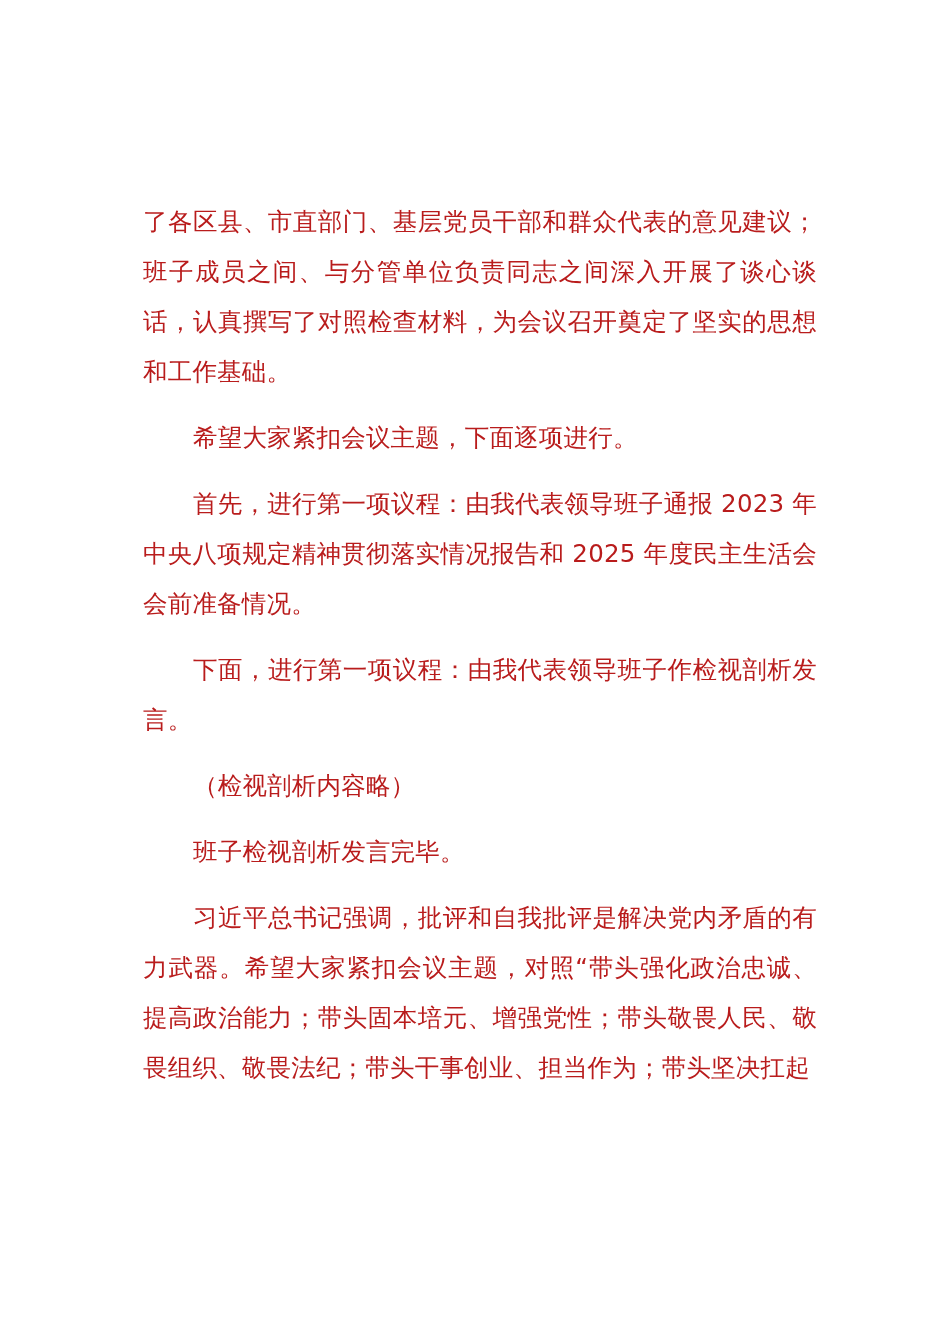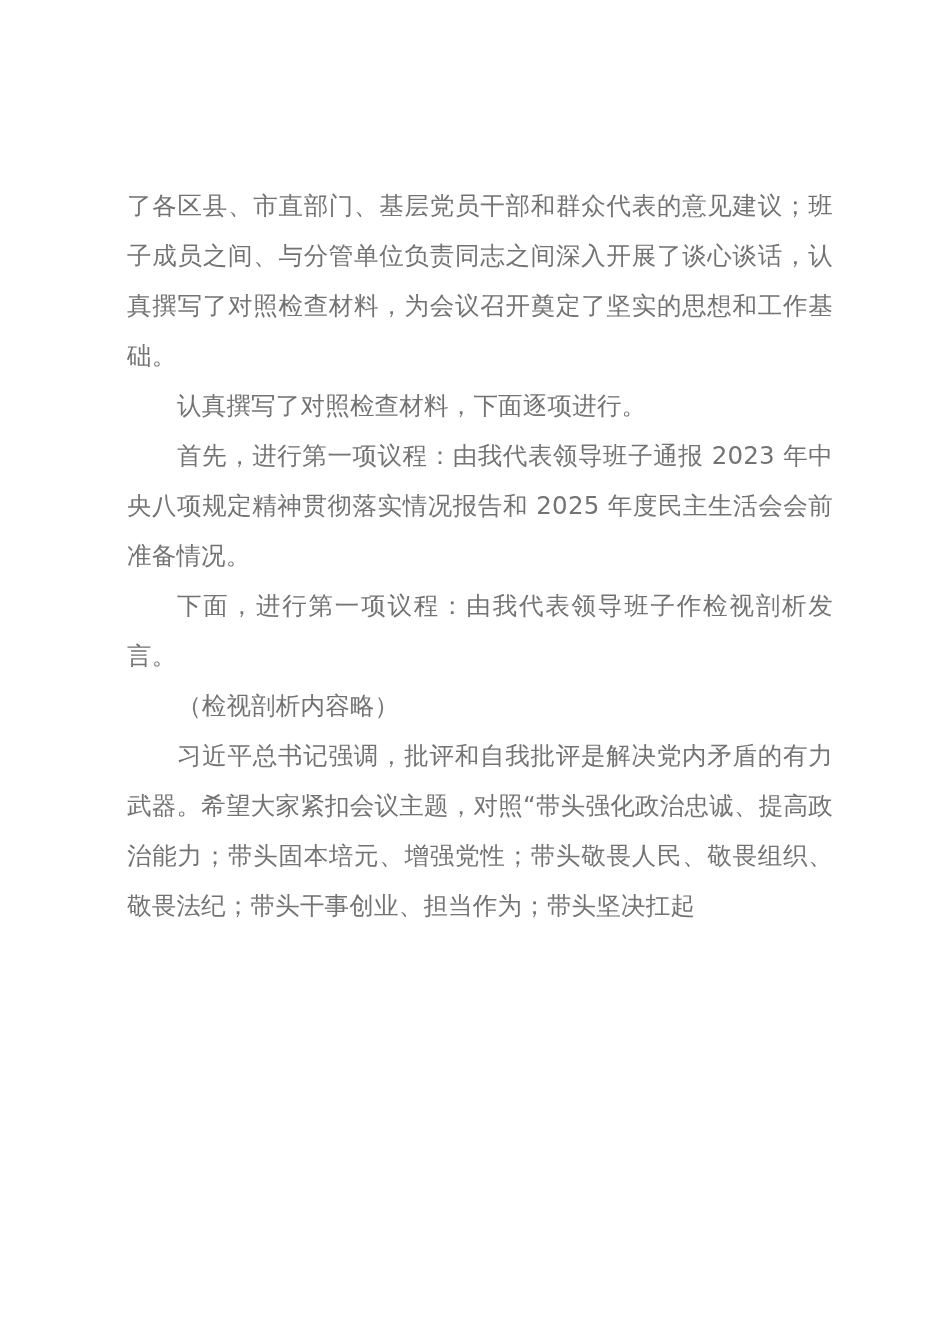--- a/index.html
+++ b/index.html
@@ -1,23 +1,24 @@
 <!DOCTYPE html>
 <html><head>
 <meta charset="utf-8">
 <style>
   html, body { margin:0; padding:0; background:#ffffff; }
   body { width:950px; height:1344px; position:relative; overflow:hidden; }
   .page { position:absolute; left:127px; top:181px; width:706px; }
-  .p { font-family:"DejaVu Sans", sans-serif; font-size:24.5px; line-height:50px; color:#737373; margin:0; text-align:justify; text-justify:inter-character; letter-spacing:0.2px; }
+  .p { font-family:"DejaVu Sans", sans-serif; font-size:24.5px; line-height:50px; color:#b91c1c; margin:16px; text-align:justify; text-justify:inter-character; letter-spacing:0.2px; }
   .indent { text-indent:50px; }
 </style>
 </head>
 <body>
 
 <div class="page">
   <p class="p">了各区县、市直部门、基层党员干部和群众代表的意见建议；班子成员之间、与分管单位负责同志之间深入开展了谈心谈话，认真撰写了对照检查材料，为会议召开奠定了坚实的思想和工作基础。</p>
-  <p class="p indent">认真撰写了对照检查材料，下面逐项进行。</p>
+  <p class="p indent">希望大家紧扣会议主题，下面逐项进行。</p>
   <p class="p indent">首先，进行第一项议程：由我代表领导班子通报 2023 年中央八项规定精神贯彻落实情况报告和 2025 年度民主生活会会前准备情况。</p>
   <p class="p indent">下面，进行第一项议程：由我代表领导班子作检视剖析发言。</p>
   <p class="p indent">（检视剖析内容略）</p>
+  <p class="p indent">班子检视剖析发言完毕。</p>
   <p class="p indent">习近平总书记强调，批评和自我批评是解决党内矛盾的有力武器。希望大家紧扣会议主题，对照“带头强化政治忠诚、提高政治能力；带头固本培元、增强党性；带头敬畏人民、敬畏组织、敬畏法纪；带头干事创业、担当作为；带头坚决扛起</p>
 </div>
 
 </body></html>

